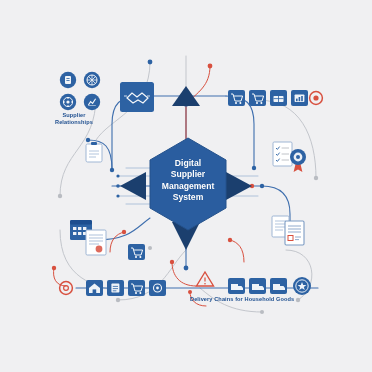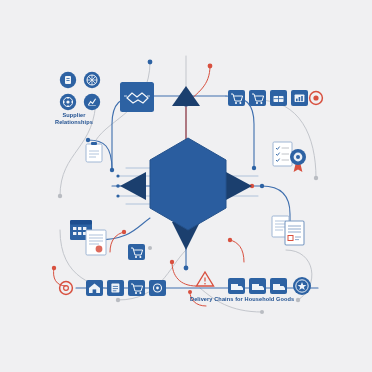--- a/index.html
+++ b/index.html
@@ -129,20 +129,24 @@
   <svg class="layer" viewBox="0 0 372 372">
 
     <polygon points="172,106 200,106 186,86" fill="#1b3f6e"></polygon>
     <polygon points="226,172 226,200 252,186" fill="#1b3f6e"></polygon>
     <polygon points="172,222 200,222 186,250" fill="#1b3f6e"></polygon>
     <polygon points="146,172 146,200 120,186" fill="#1b3f6e"></polygon>
 
     <polygon points="188,138 226,160 226,208 188,230 150,208 150,160" fill="#2a5d9f" stroke="#24528c" stroke-width="1"></polygon>
   </svg>
 
+  <div id="hexText">Digital
+Supplier
+Management
+System</div>
 
   <svg class="layer" viewBox="0 0 372 372">
 
     <g>
       <g>
         <circle cx="68" cy="80" r="8.2" fill="#2d62a3"></circle>
         <rect x="65" y="76" width="6" height="8" rx="1" fill="#fff" opacity=".92"></rect>
         <rect x="66.4" y="78" width="3.2" height="0.8" fill="#2d62a3"></rect>
         <rect x="66.4" y="80" width="3.2" height="0.8" fill="#2d62a3"></rect>
       </g>

